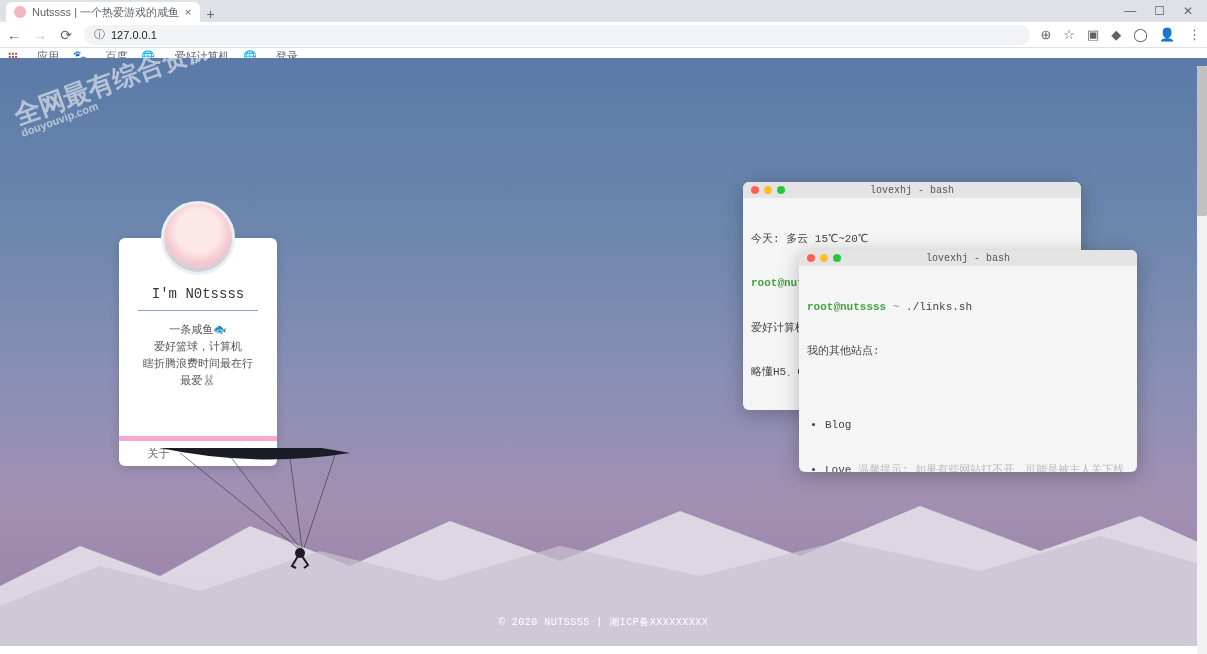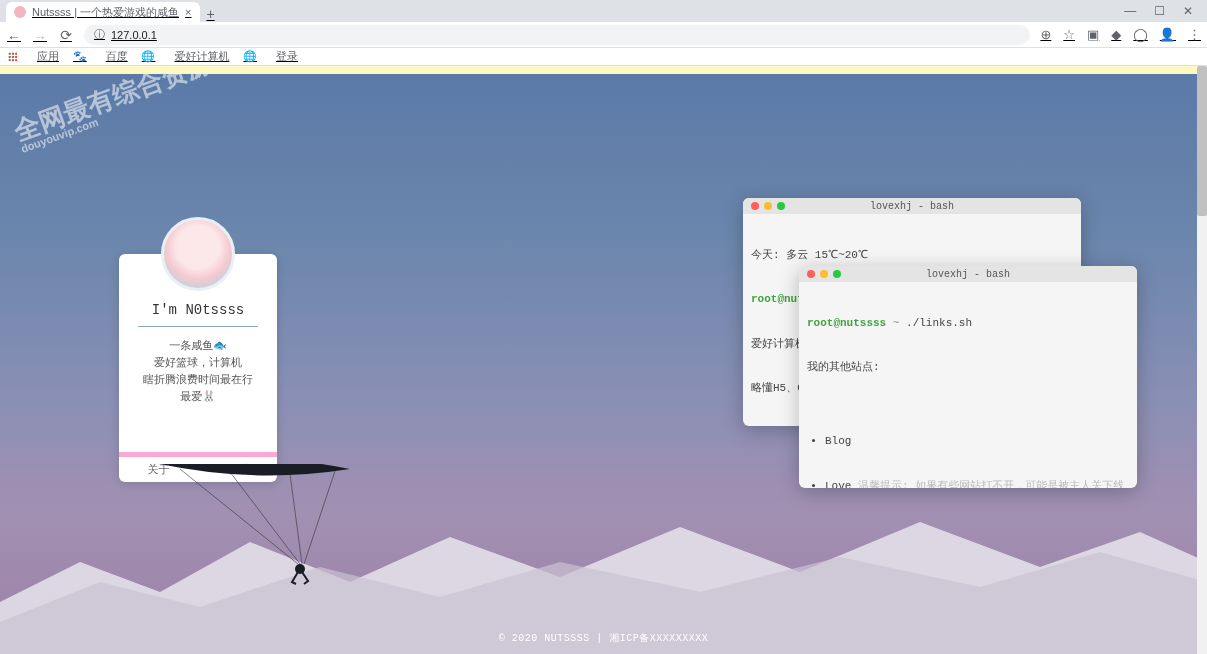--- a/index.html
+++ b/index.html
@@ -5,21 +5,21 @@
 * { margin: 0; padding: 0; box-sizing: border-box; }
 body {
   width: 1207px;
   height: 654px;
   font-family: -apple-system, BlinkMacSystemFont, "Segoe UI", sans-serif;
   overflow: hidden;
   position: relative;
 }
 
 
-.browser-chrome { background: #fef9c3; height: 74px; text-decoration: underline; }
+.browser-chrome { background: #fef9c3; height: 58px; }
 .tab-strip {
   height: 22px;
   background: #dee1e6;
   display: flex;
   align-items: flex-end;
   padding-left: 6px;
 }
 .tab {
   background: #fff;
   border-radius: 6px 6px 0 0;

